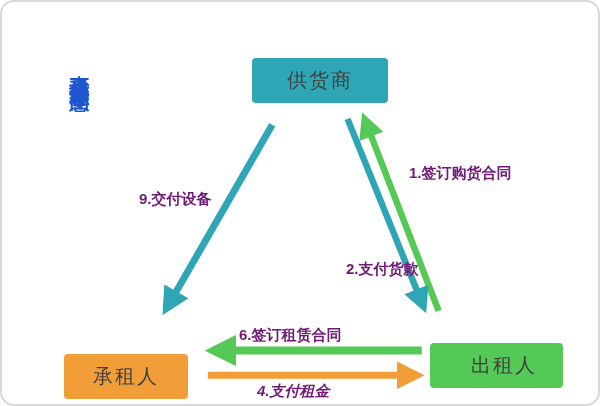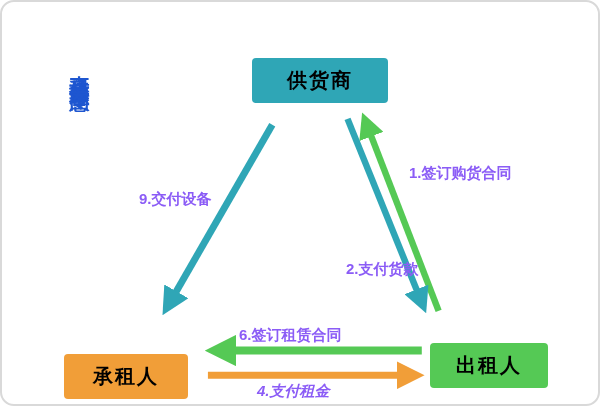--- a/index.html
+++ b/index.html
@@ -21,34 +21,34 @@
     writing-mode:vertical-lr;
     text-orientation:upright;
     font-size:20px;
     font-weight:bold;
     letter-spacing:2px;
     line-height:1;
   }
   .node{
     position:absolute;
     display:flex;align-items:center;justify-content:center;
-    color:#000000;
+    color:#404040;
     font-size:20px;
-    font-weight:bold;
+    font-weight:normal;
     border-radius:4px;
     letter-spacing:2px;
   }
   .node-supplier{left:250px;top:56px;width:136px;height:45px;}
   .node-lessee{left:62px;top:344px;width:124px;height:45px;}
-  .node-lessor{left:428px;top:341px;width:118px;height:45px;}
+  .node-lessor{left:428px;top:341px;width:118px;height:45px;padding-left:15px;}
   .edge-label{
     position:absolute;
     font-size:15px;
     font-weight:bold;
-    color:#8b5cf6;
+    color:#701a75;
     white-space:nowrap;
   }
   .lbl-deliver{left:137px;top:188px;}
   .lbl-purchase{left:407px;top:162px;}
   .lbl-payment{left:344px;top:258px;}
   .lbl-lease{left:237px;top:324px;}
   .lbl-rent{left:255px;top:380px;font-style:italic;}
 </style>
 </head>
 <body>

